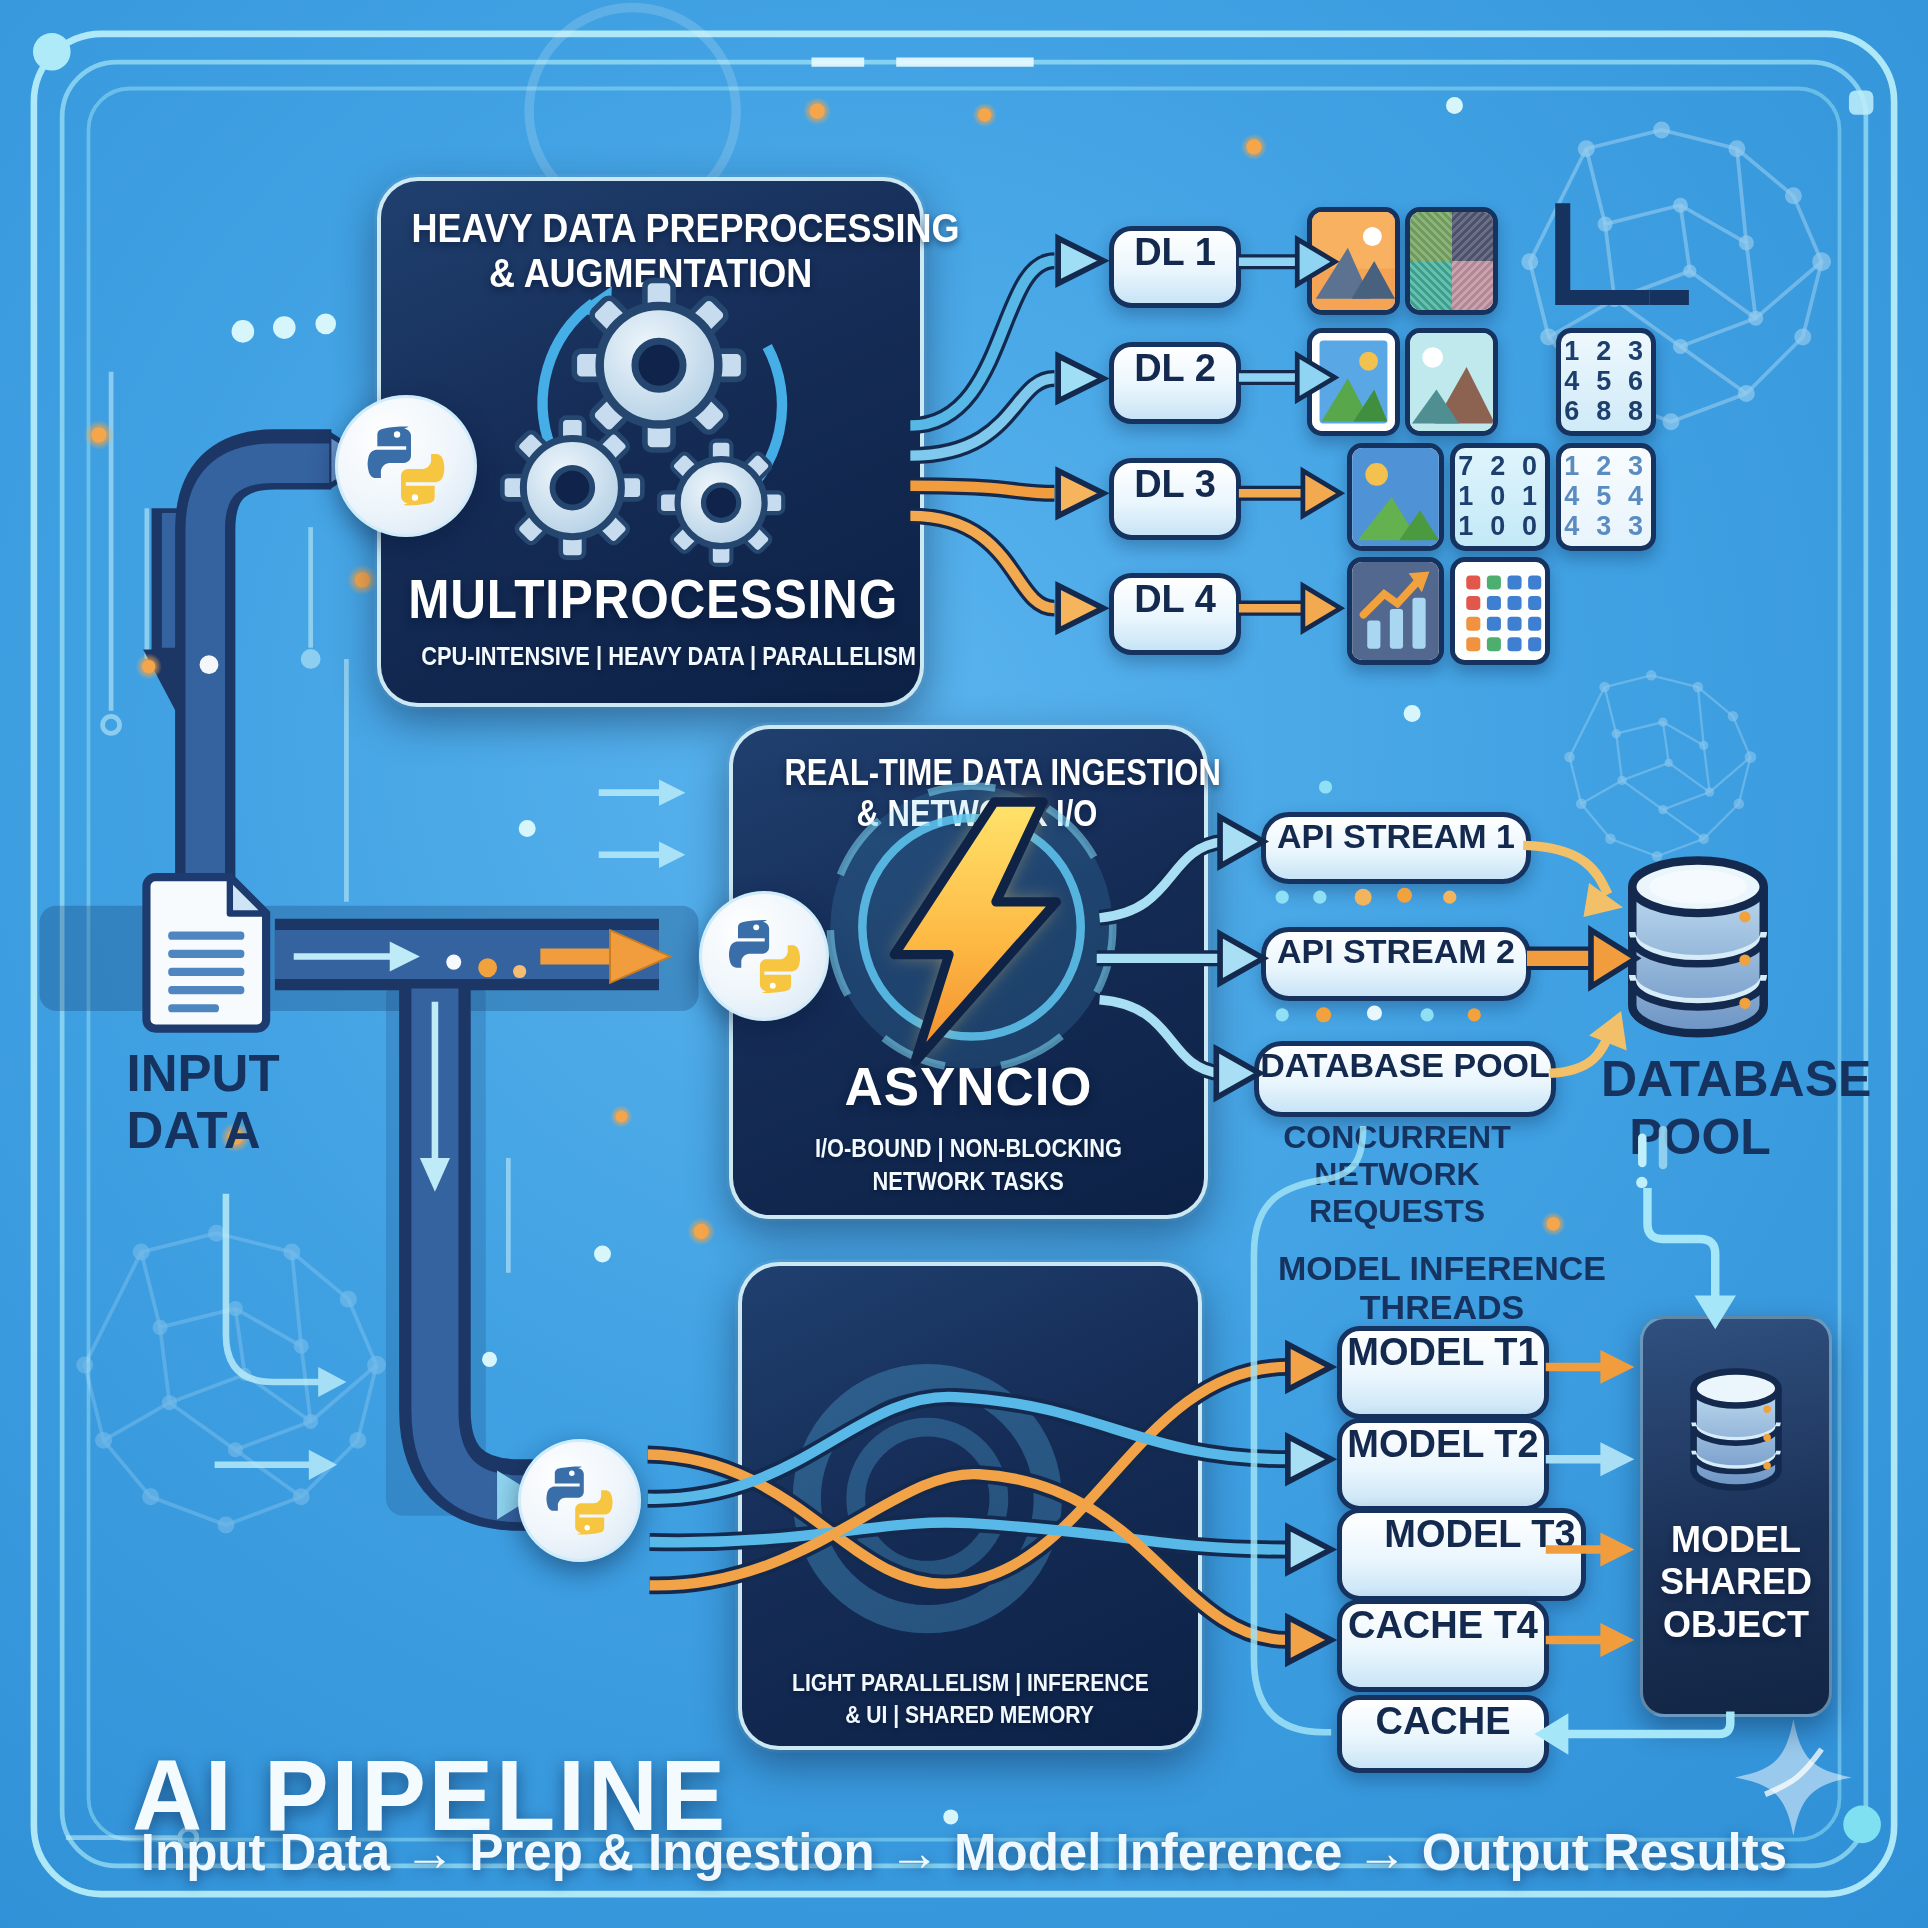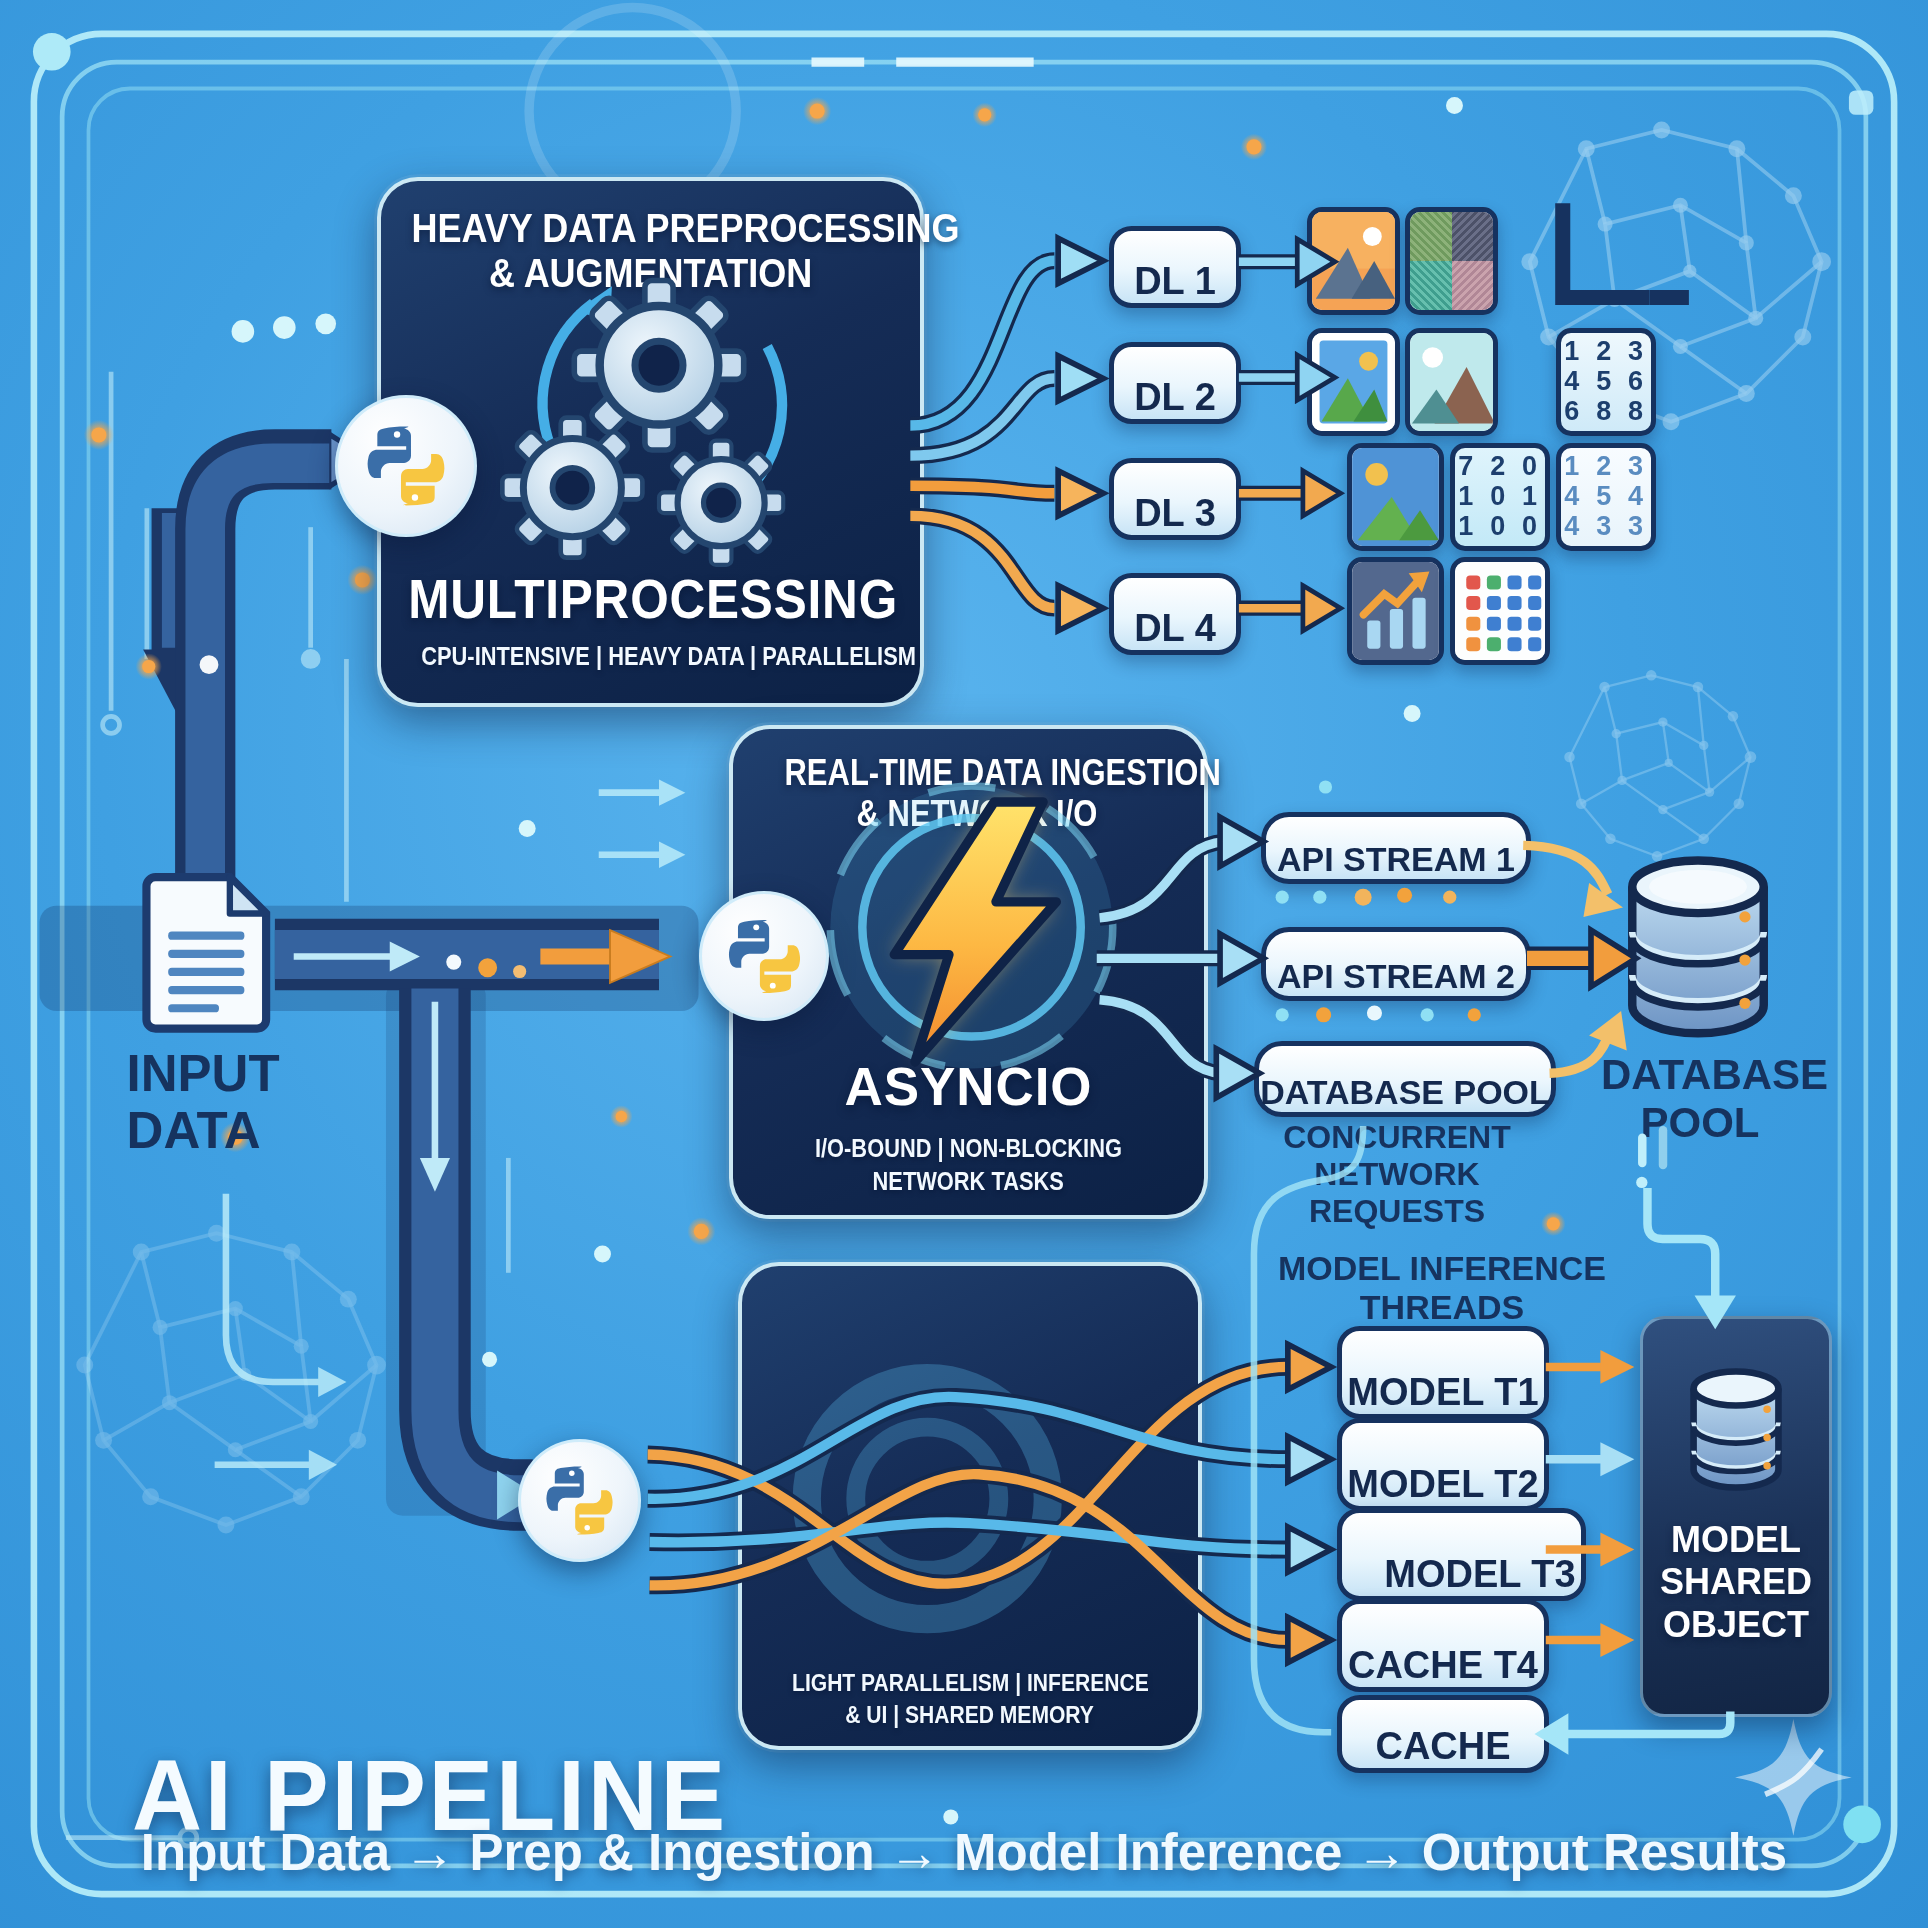--- a/index.html
+++ b/index.html
@@ -19,21 +19,21 @@
     font-weight:800;text-shadow:0 2.8px 7.5px rgba(5,20,50,.55);}
   .squish{display:inline-block;transform:scaleX(.9);transform-origin:center;white-space:nowrap;}
   .squish88{display:inline-block;transform:scaleX(.86);transform-origin:center;white-space:nowrap;}
 
   .big-name{position:absolute;left:0;right:0;text-align:center;color:#ffffff;font-weight:800;
     text-shadow:0 3.8px 9.4px rgba(5,20,50,.6);letter-spacing:0.9px;}
   .sub-name{position:absolute;left:0;right:0;text-align:center;color:#f2f9ff;font-weight:700;
     text-shadow:0 1.9px 5.6px rgba(5,20,50,.6);}
 
   
-  .pill{position:absolute;display:flex;align-items:flex-end;justify-content:center;
+  .pill{position:absolute;display:flex;align-items:flex-start;justify-content:center;
     background:linear-gradient(180deg,#ffffff 0%,#eaf6fd 55%,#c8e4f6 100%);
     border:5.6px solid #16325f;border-radius:22.6px;color:#14294e;font-weight:800;
     box-shadow:0 7.5px 17px rgba(10,30,70,.3);white-space:nowrap;}
 
   
   .tile{position:absolute;border:5.6px solid #16325f;border-radius:15px;overflow:hidden;
     box-shadow:0 7.5px 15px rgba(10,30,70,.3);background:#fff;}
   .matrix{display:flex;flex-direction:column;align-items:center;justify-content:center;
     font-weight:800;font-size:27px;line-height:1.1;letter-spacing:4.7px;color:#1d3f6e;
     background:linear-gradient(180deg,#eef8fd,#cfeaf8);}
@@ -382,21 +382,21 @@
     <path d="M12,140 A70,28 0 0 0 152,140" fill="none" stroke="#14294e" stroke-width="8"></path>
     <path d="M12,88 A70,28 0 0 0 152,88" fill="none" stroke="#d6ecf9" stroke-width="7"></path>
     <path d="M12,94 A70,28 0 0 0 152,94" fill="none" stroke="#14294e" stroke-width="8"></path>
     <ellipse cx="82" cy="40" rx="70" ry="28" fill="#eaf5fc" stroke="#14294e" stroke-width="9"></ellipse>
     <ellipse cx="82" cy="40" rx="52" ry="18" fill="#f7fbfe" opacity=".8"></ellipse>
     <circle cx="132" cy="72" r="6" fill="#f2a23c"></circle>
         <circle cx="132" cy="118" r="6" fill="#f2a23c"></circle>
         <circle cx="132" cy="164" r="6" fill="#f2a23c"></circle>
   </svg>
 </div>
-<div class="navy-label abs" style="left:1601px;top:1051px;width:198px;font-size:42px;">
+<div class="navy-label abs" style="left:1601px;top:1051px;width:198px;font-size:50px;">
   <span>DATABASE</span><br>
   <span>POOL</span>
 </div>
 
 <div class="navy-label abs" style="left:1277px;top:1249px;width:330px;font-size:34px;">
   <span>MODEL INFERENCE</span><br>
   <span>THREADS</span>
 </div>
 
 <div class="pill" style="left:1337px;top:1326px;width:202px;height:83px;font-size:38px;">

